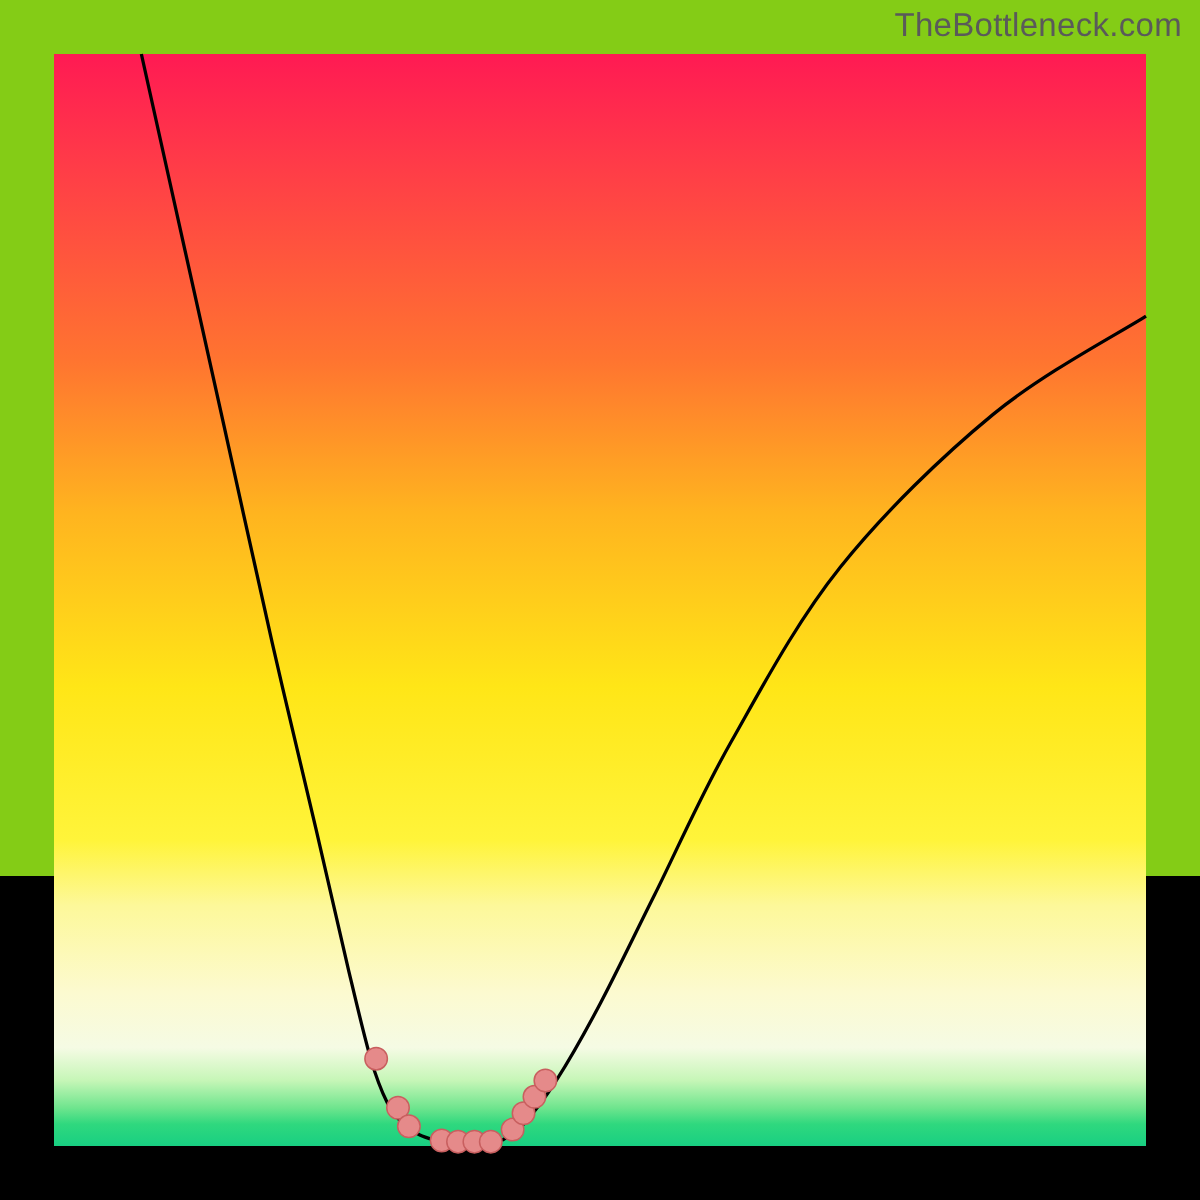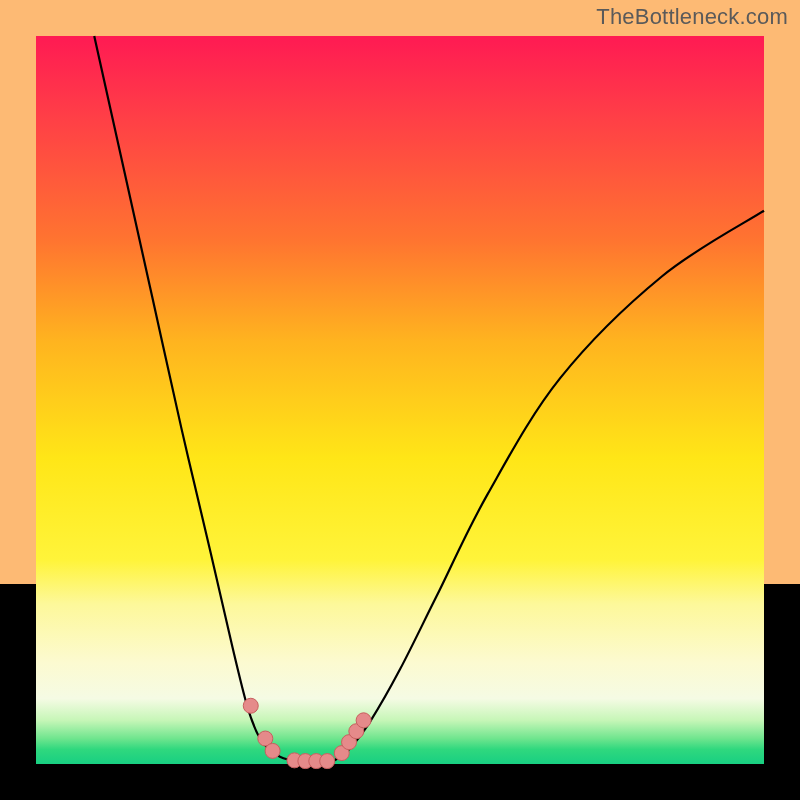--- a/index.html
+++ b/index.html
@@ -8,21 +8,21 @@
     width: 800px;
     height: 800px;
     overflow: hidden;
     background: #000;
     font-family: Arial, Helvetica, sans-serif;
   }
   .outer {
     position: relative;
     width: 800px;
     height: 584px;
-    background: #fdba74;
+    background: #84cc16;
   }
   .watermark {
     position: absolute;
     top: 4px;
     right: 12px;
     color: #5a5a5a;
     font-size: 22px;
     font-weight: 500;
     letter-spacing: 0.2px;
     z-index: 20;

